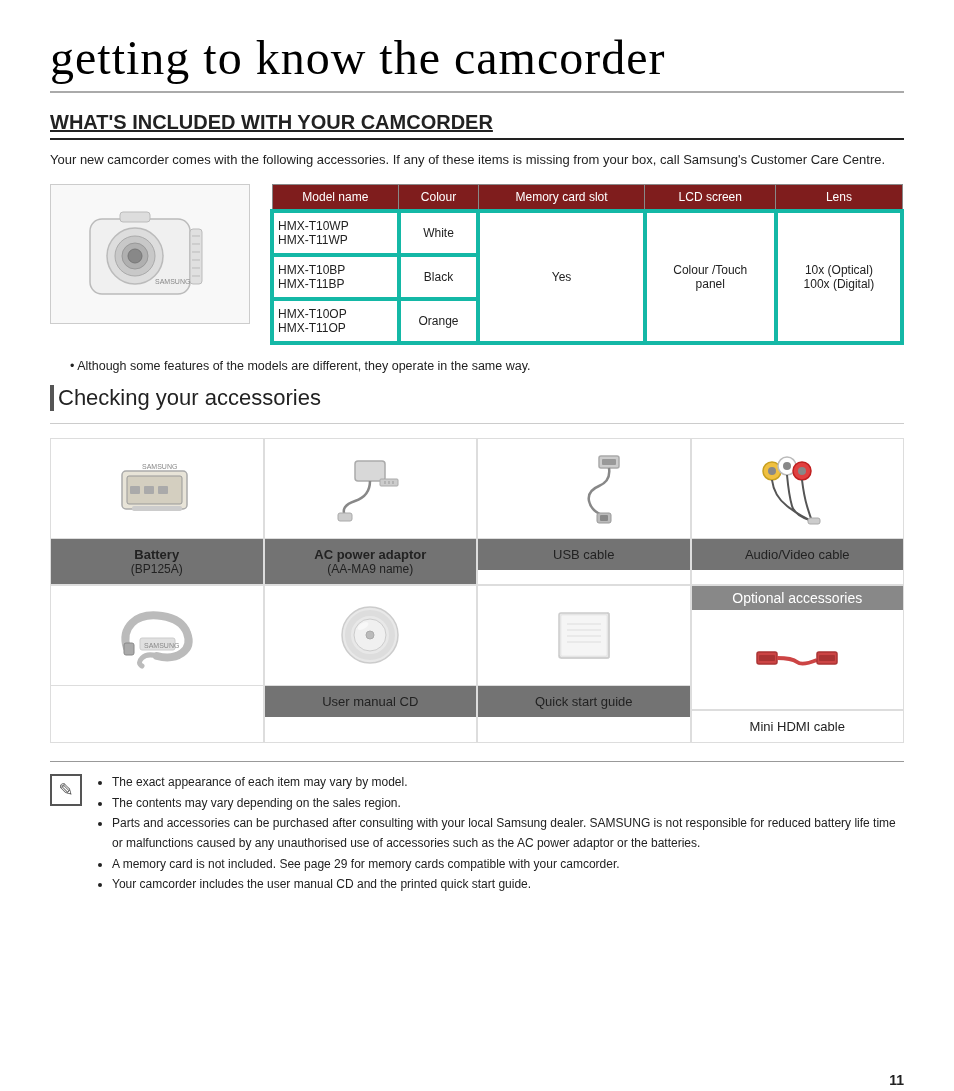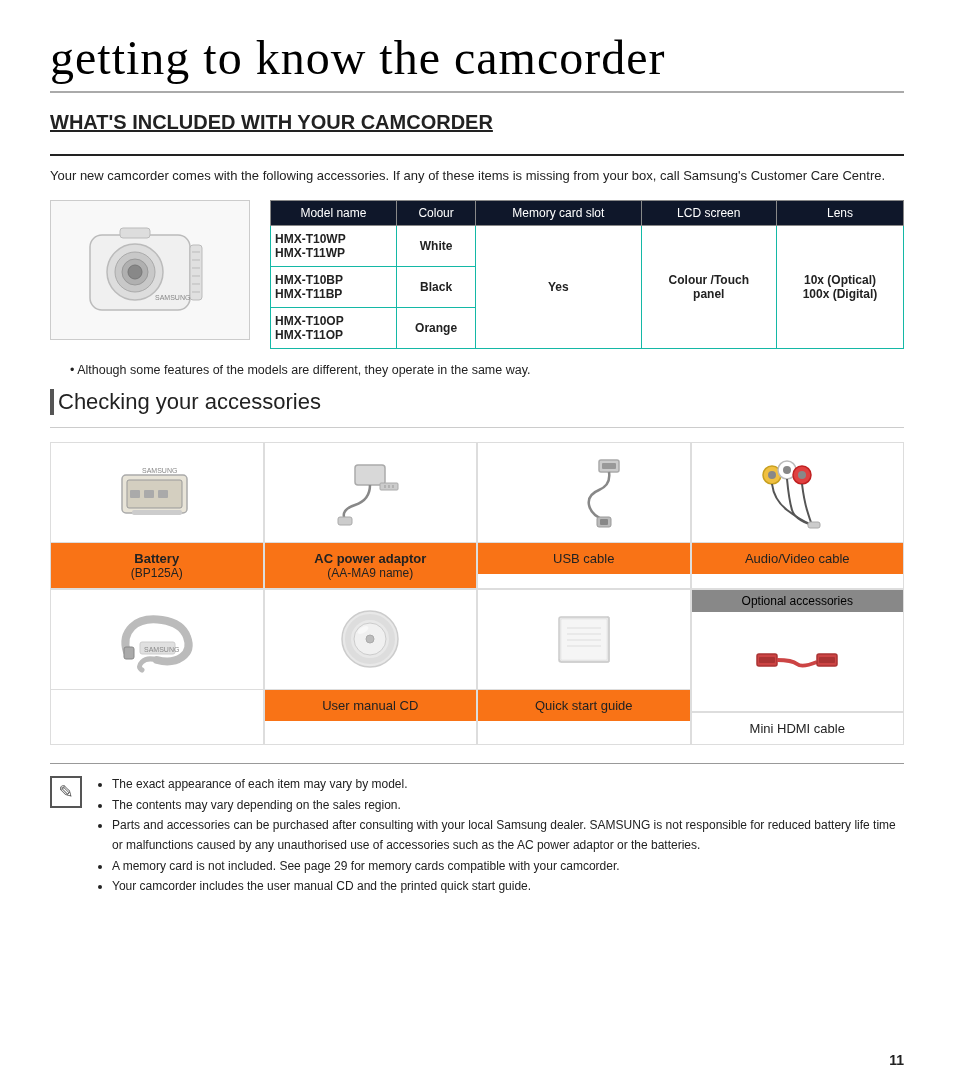--- a/index.html
+++ b/index.html
@@ -25,21 +25,21 @@
       margin-bottom: 18px;
       letter-spacing: 1px;
     }
 
     
     .section-header {
       font-size: 20px;
       font-weight: bold;
       text-decoration: underline;
       border-bottom: 2px solid #222;
-      padding-bottom: 20px;
+      padding-bottom: 4px;
       margin-bottom: 10px;
       text-transform: uppercase;
     }
 
     
     .intro-text {
       font-size: 13px;
       margin-bottom: 14px;
       line-height: 1.5;
     }
@@ -67,34 +67,33 @@
       height: 120px;
     }
 
     .model-table {
       flex: 1;
       border-collapse: collapse;
       font-size: 12px;
     }
 
     .model-table th {
-      background: #0f172a;
+      background: #7f1d1d;
       color: #fff;
       padding: 5px 8px;
       border: 1px solid #888;
       text-align: center;
       font-weight: normal;
     }
 
     .model-table td {
       padding: 6px 4px;
-      border: 1px solid #14b8a6;
+      border: 4px solid #14b8a6;
       text-align: center;
       vertical-align: middle;
-      font-weight: bold;
     }
 
     .model-table .model-name {
       text-align: left;
     }
 
     
     .note-bullet {
       font-size: 12.5px;
       margin-left: 20px;
@@ -137,21 +136,21 @@
       height: 100px;
       width: 100%;
       display: flex;
       align-items: center;
       justify-content: center;
       background: #fff;
       border-bottom: 1px solid #ddd;
     }
 
     .accessory-label {
-      background: #f97316;
+      background: #737373;
       width: 100%;
       text-align: center;
       padding: 8px 4px;
       font-size: 13px;
     }
 
     .accessory-label .main-label {
       font-weight: bold;
     }
 
@@ -159,25 +158,25 @@
       font-weight: normal;
       font-size: 12px;
     }
 
     .accessory-label.plain {
       font-weight: normal;
     }
 
     .optional-header {
       background: #888;
-      color: #000000;
+      color: #ffffff;
       width: 100%;
       text-align: center;
       padding: 4px;
-      font-size: 12px;
+      font-size: 14px;
     }
 
     .optional-item .accessory-label {
       background: #fff;
       border-top: 1px solid #ddd;
     }
 
     
     .bottom-note {
       display: flex;
@@ -204,21 +203,21 @@
       list-style: disc;
       padding-left: 18px;
       font-size: 12px;
       line-height: 1.7;
       color: #222;
     }
 
     
     .page-number {
       position: absolute;
-      bottom: 23px;
+      bottom: 3px;
       right: 50px;
       font-size: 14px;
       font-weight: bold;
     }
   </style>
 </head>
 <body>
 
 <h1 class="page-title">getting to know the camcorder</h1>
 

